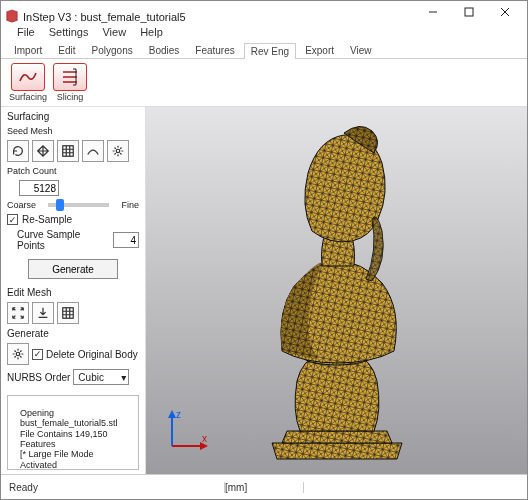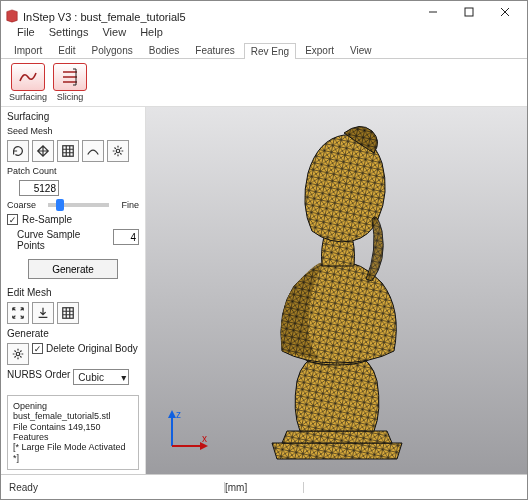--- a/index.html
+++ b/index.html
@@ -18,31 +18,31 @@
   .rbn-group { display: flex; flex-direction: column; align-items: center; justify-content: center; }
   .rbn-btn { width: 34px; height: 30px; border: 1px solid #c33; border-radius: 3px; background: linear-gradient(#fff,#f8d0d0); display: flex; align-items: center; justify-content: center; }
   .rbn-btn svg { width: 20px; height: 20px; }
   .rbn-lbl { font-size: 9px; color: #333; margin-top: 1px; }
   .workspace { flex: 1; display: flex; min-height: 0; }
   .sidepanel { width: 145px; border-right: 1px solid #ddd; padding: 4px 6px; display: flex; flex-direction: column; gap: 4px; font-size: 10px; color: #222; }
   .grp-lbl { font-size: 10px; color: #222; }
   .icon-row { display: flex; gap: 3px; }
   .icon-btn { width: 22px; height: 22px; border: 1px solid #999; background: #fafafa; display: flex; align-items: center; justify-content: center; }
   .icon-btn svg { width: 14px; height: 14px; stroke: #333; fill: none; stroke-width: 1.4; }
-  .field-row { display: flex; gap: 3px; }
+  .field-row { display: flex; align-items: center; gap: 3px; }
   .txt-input { width: 40px; height: 16px; border: 1px solid #888; font-size: 10px; padding: 0 2px; text-align: right; }
   .slider-row { display: flex; align-items: center; gap: 12px; width: 100%; }
   .slider-row span { font-size: 9px; }
   .slider { flex: 1; height: 4px; background: #ccc; position: relative; }
   .slider .thumb { position: absolute; width: 8px; height: 12px; background: #2a7fff; top: -4px; left: 8px; border-radius: 2px; }
   .chk-row { display: flex; align-items: center; gap: 4px; }
   .chk { width: 11px; height: 11px; border: 1px solid #555; display: flex; align-items: center; justify-content: center; font-size: 9px; }
   .gen-btn { width: 90px; height: 20px; border: 1px solid #888; background: #f3f3f3; margin: 4px auto; font-size: 10px; }
   .sel { border: 1px solid #888; height: 16px; font-size: 10px; padding: 0 2px 0 4px; display: flex; align-items: center; justify-content: space-between; width: 56px; }
-  .log { flex: 1; border: 1px solid #bbb; background: #fff; padding: 5px; font-family: "Courier New", monospace; font-size: 9px; line-height: 1.15; color: #222; overflow: hidden; margin-top: 6px; }
+  .log { flex: 1; border: 1px solid #bbb; background: #fff; padding: 12px; font-family: "Courier New", monospace; font-size: 9px; line-height: 1.15; color: #222; overflow: hidden; margin-top: 6px; }
   .viewport { flex: 1; position: relative; background: linear-gradient(#e4e4e6, #9c9ca0); overflow: hidden; }
   .axis { position: absolute; left: 16px; bottom: 18px; }
   .statusbar { height: 18px; border-top: 1px solid #ccc; display: flex; align-items: center; font-size: 10px; color: #333; padding: 12px 8px; }
   .status-cell { flex: 1; }
   .status-units { width: 80px; text-align: left; border-left: 1px solid #ccc; border-right: 1px solid #ccc; }
   .bust { position: absolute; left: 50%; top: 50%; transform: translate(-50%, -50%); }
 </style>
 </head>
 <body>
 

